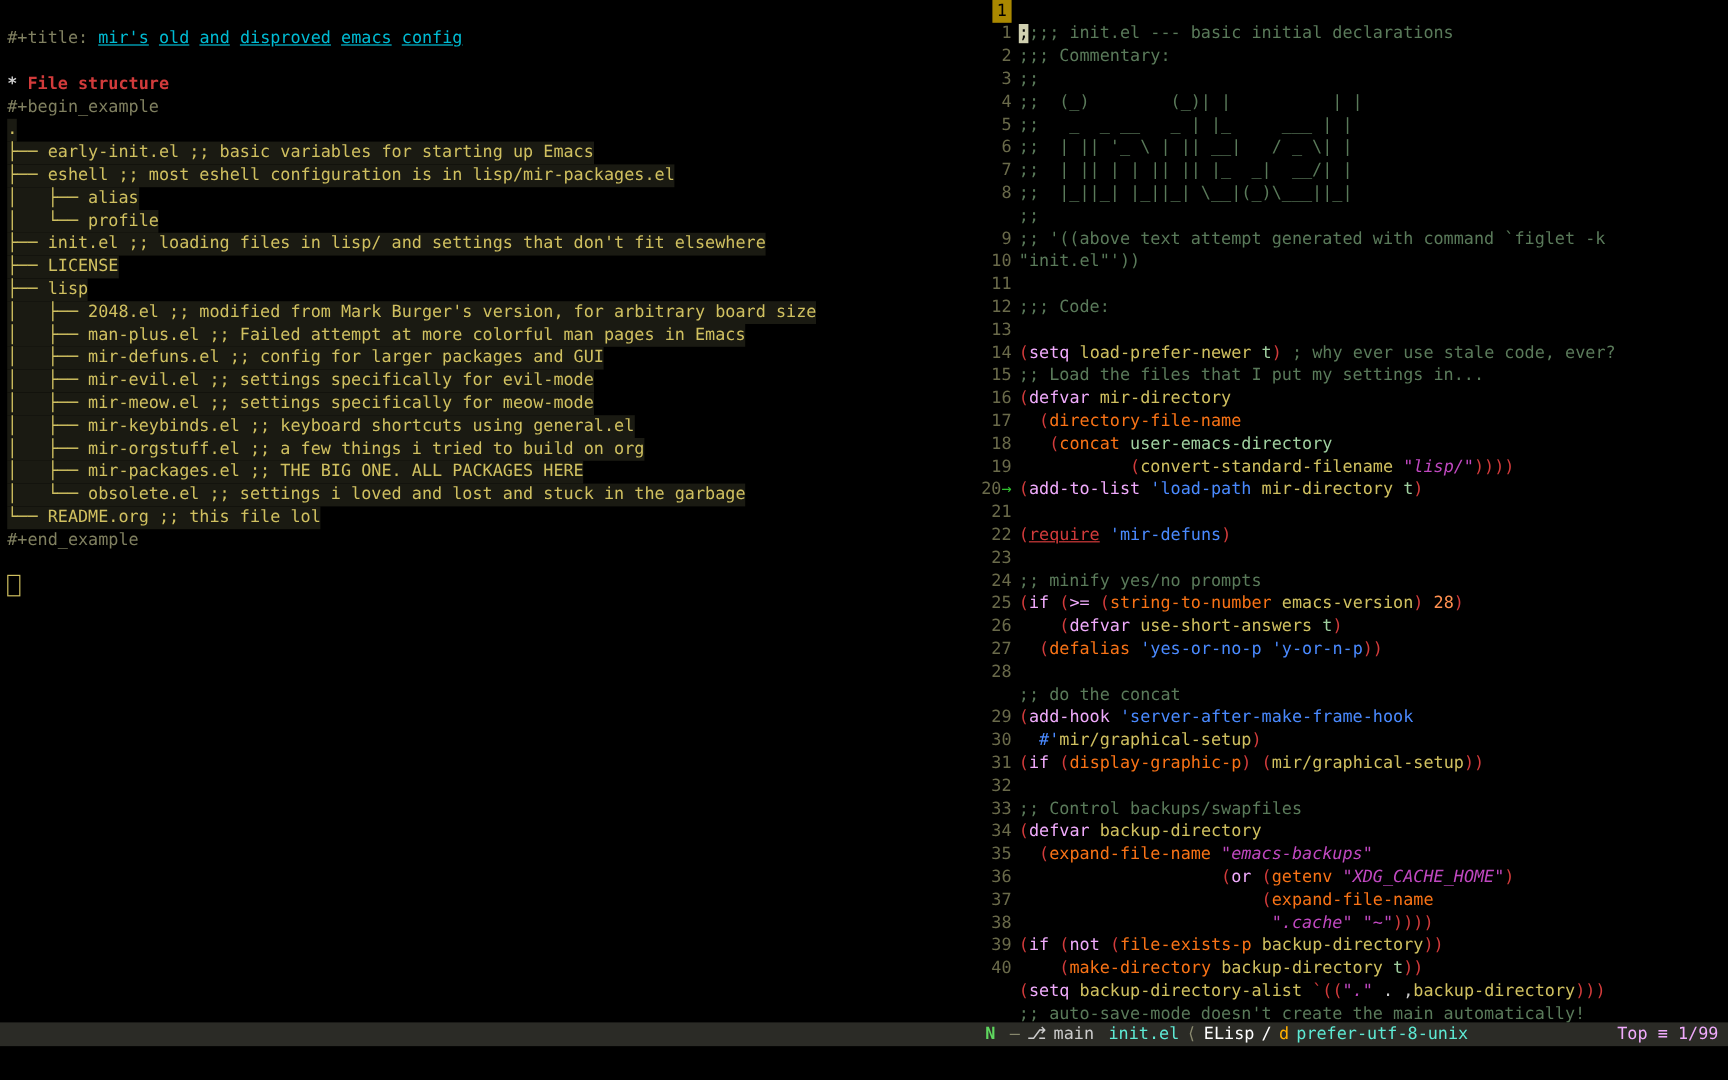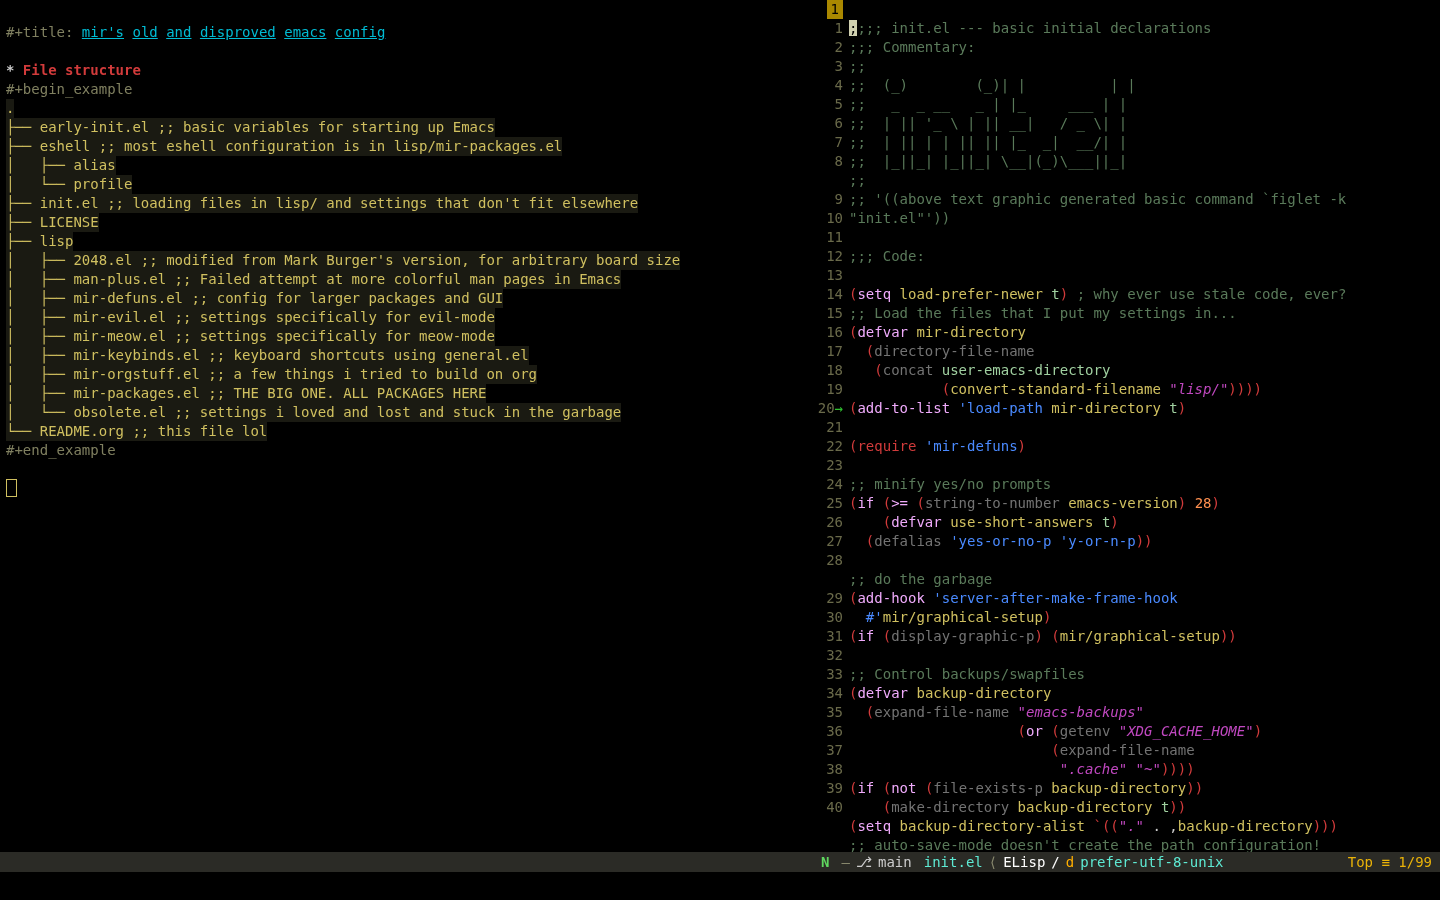--- a/index.html
+++ b/index.html
@@ -12,41 +12,41 @@
   .code{flex:1}
   .modeline{display:flex;height:20px;line-height:20px;background:#2b2b26;color:#8a8a6f;font-size:14px}
   .ml-inactive{flex:0 0 815px;opacity:.8}
   .ml-active{flex:1;display:flex;gap:6px;align-items:center}
   .ml-active .n{color:#5fd75f;font-weight:bold;padding:0 6px}
   .ml-active .branch{color:#ccc}
   .ml-active .fname{color:#5eead4}
   .ml-active .mode{color:#ffffff}
   .ml-active .chg{color:#ffaf00}
   .ml-active .enc{color:#5eead4}
-  .ml-active .pos{color:#eab308;margin-left:auto;padding-right:8px}
+  .ml-active .pos{color:#f0abfc;margin-left:auto;padding-right:8px}
   .echo{height:20px;background:#000}
   
   .kw{color:#808060}
   .title-cy{color:#00bcd4;text-decoration:underline}
   .hdr{color:#d23b3b;font-weight:bold}
   .star{color:#ccc;font-weight:bold}
   .exbg{background:#1a1a12;display:inline-block}
   .tree{color:#d0c060}
   .cursor-box{display:inline-block;width:9px;height:16px;border:1px solid #d0c060}
   
   .cm{color:#5a7a5a;}
   .pn{color:#d23b3b} 
   .fn{color:#f0abfc} 
   .vn{color:#a0d0a0} 
-  .kw2{color:#d23b3b;}
+  .kw2{color:#d23b3b;text-decoration:underline}
   .sy{color:#d0c060} 
   .nm{color:#ff9050}
   .str{color:#c048c0;font-style:italic}
   .bl{color:#4a8aff}
-  .sl{color:#737373}
+  .sl{color:#f97316}
   .cursor{background:#d0d0b0;color:#000}
   .arrow{color:#30c030}
 </style>
 </head>
 <body>
 
 <div class="split">
 
   <div class="pane left">
 <span class="kw">#+title: </span><span class="title-cy">mir's</span> <span class="title-cy">old</span> <span class="title-cy">and</span> <span class="title-cy">disproved</span> <span class="title-cy">emacs</span> <span class="title-cy">config</span>
@@ -81,55 +81,55 @@
     <div class="code">
 <span class="cursor">;</span><span class="cm">;;; init.el --- basic initial declarations</span>
 <span class="cm">;;; Commentary:</span>
 <span class="cm">;;</span>
 <span class="cm">;;  (_)        (_)| |          | |</span>
 <span class="cm">;;   _  _ __   _ | |_     ___ | |</span>
 <span class="cm">;;  | || '_ \ | || __|   / _ \| |</span>
 <span class="cm">;;  | || | | || || |_  _|  __/| |</span>
 <span class="cm">;;  |_||_| |_||_| \__|(_)\___||_|</span>
 <span class="cm">;;</span>
-<span class="cm">;; '((above text graphic generated basic command `figlet -k </span>
+<span class="cm">;; '((above text attempt generated with command `figlet -k </span>
 <span class="cm">"init.el"</span><span class="cm">'))</span>
 
 <span class="cm">;;; Code:</span>
 
 <span class="pn">(</span><span class="fn">setq</span> <span class="sy">load-prefer-newer</span> <span class="vn">t</span><span class="pn">)</span> <span class="cm">; why ever use stale code, ever?</span>
 <span class="cm">;; Load the files that I put my settings in...</span>
 <span class="pn">(</span><span class="fn">defvar</span> <span class="sy">mir-directory</span>
   <span class="pn">(</span><span class="sl">directory-file-name</span>
    <span class="pn">(</span><span class="sl">concat</span> <span class="vn">user-emacs-directory</span>
            <span class="pn">(</span><span class="sy">convert-standard-filename</span> <span class="str">"lisp/"</span><span class="pn">))))</span>
 <span class="pn">(</span><span class="fn">add-to-list</span> <span class="bl">'load-path</span> <span class="sy">mir-directory</span> <span class="vn">t</span><span class="pn">)</span>
 
 <span class="pn">(</span><span class="kw2">require</span> <span class="bl">'mir-defuns</span><span class="pn">)</span>
 
 <span class="cm">;; minify yes/no prompts</span>
 <span class="pn">(</span><span class="fn">if</span> <span class="pn">(</span><span class="fn">&gt;=</span> <span class="pn">(</span><span class="sl">string-to-number</span> <span class="sy">emacs-version</span><span class="pn">)</span> <span class="nm">28</span><span class="pn">)</span>
     <span class="pn">(</span><span class="fn">defvar</span> <span class="sy">use-short-answers</span> <span class="vn">t</span><span class="pn">)</span>
   <span class="pn">(</span><span class="sl">defalias</span> <span class="bl">'yes-or-no-p</span> <span class="bl">'y-or-n-p</span><span class="pn">))</span>
 
-<span class="cm">;; do the garbage</span>
+<span class="cm">;; do the concat</span>
 <span class="pn">(</span><span class="fn">add-hook</span> <span class="bl">'server-after-make-frame-hook</span>
   <span class="bl">#'</span><span class="sy">mir/graphical-setup</span><span class="pn">)</span>
 <span class="pn">(</span><span class="fn">if</span> <span class="pn">(</span><span class="sl">display-graphic-p</span><span class="pn">)</span> <span class="pn">(</span><span class="sy">mir/graphical-setup</span><span class="pn">))</span>
 
 <span class="cm">;; Control backups/swapfiles</span>
 <span class="pn">(</span><span class="fn">defvar</span> <span class="sy">backup-directory</span>
   <span class="pn">(</span><span class="sl">expand-file-name</span> <span class="str">"emacs-backups"</span>
                     <span class="pn">(</span><span class="fn">or</span> <span class="pn">(</span><span class="sl">getenv</span> <span class="str">"XDG_CACHE_HOME"</span><span class="pn">)</span>
                         <span class="pn">(</span><span class="sl">expand-file-name</span>
                          <span class="str">".cache"</span> <span class="str">"~"</span><span class="pn">))))</span>
 <span class="pn">(</span><span class="fn">if</span> <span class="pn">(</span><span class="fn">not</span> <span class="pn">(</span><span class="sl">file-exists-p</span> <span class="sy">backup-directory</span><span class="pn">))</span>
     <span class="pn">(</span><span class="sl">make-directory</span> <span class="sy">backup-directory</span> <span class="vn">t</span><span class="pn">))</span>
 <span class="pn">(</span><span class="fn">setq</span> <span class="sy">backup-directory-alist</span> <span class="pn">`((</span><span class="str">"."</span><span> . ,</span><span class="sy">backup-directory</span><span class="pn">)))</span>
-<span class="cm">;; auto-save-mode doesn't create the path configuration!</span>
+<span class="cm">;; auto-save-mode doesn't create the main automatically!</span>
     </div>
   </div>
 </div>
 
 <div class="modeline">
   <div class="ml-inactive"></div>
   <div class="ml-active">
     <span class="n">N</span>
     <span>  —</span>
     <span class="branch">⎇</span>

